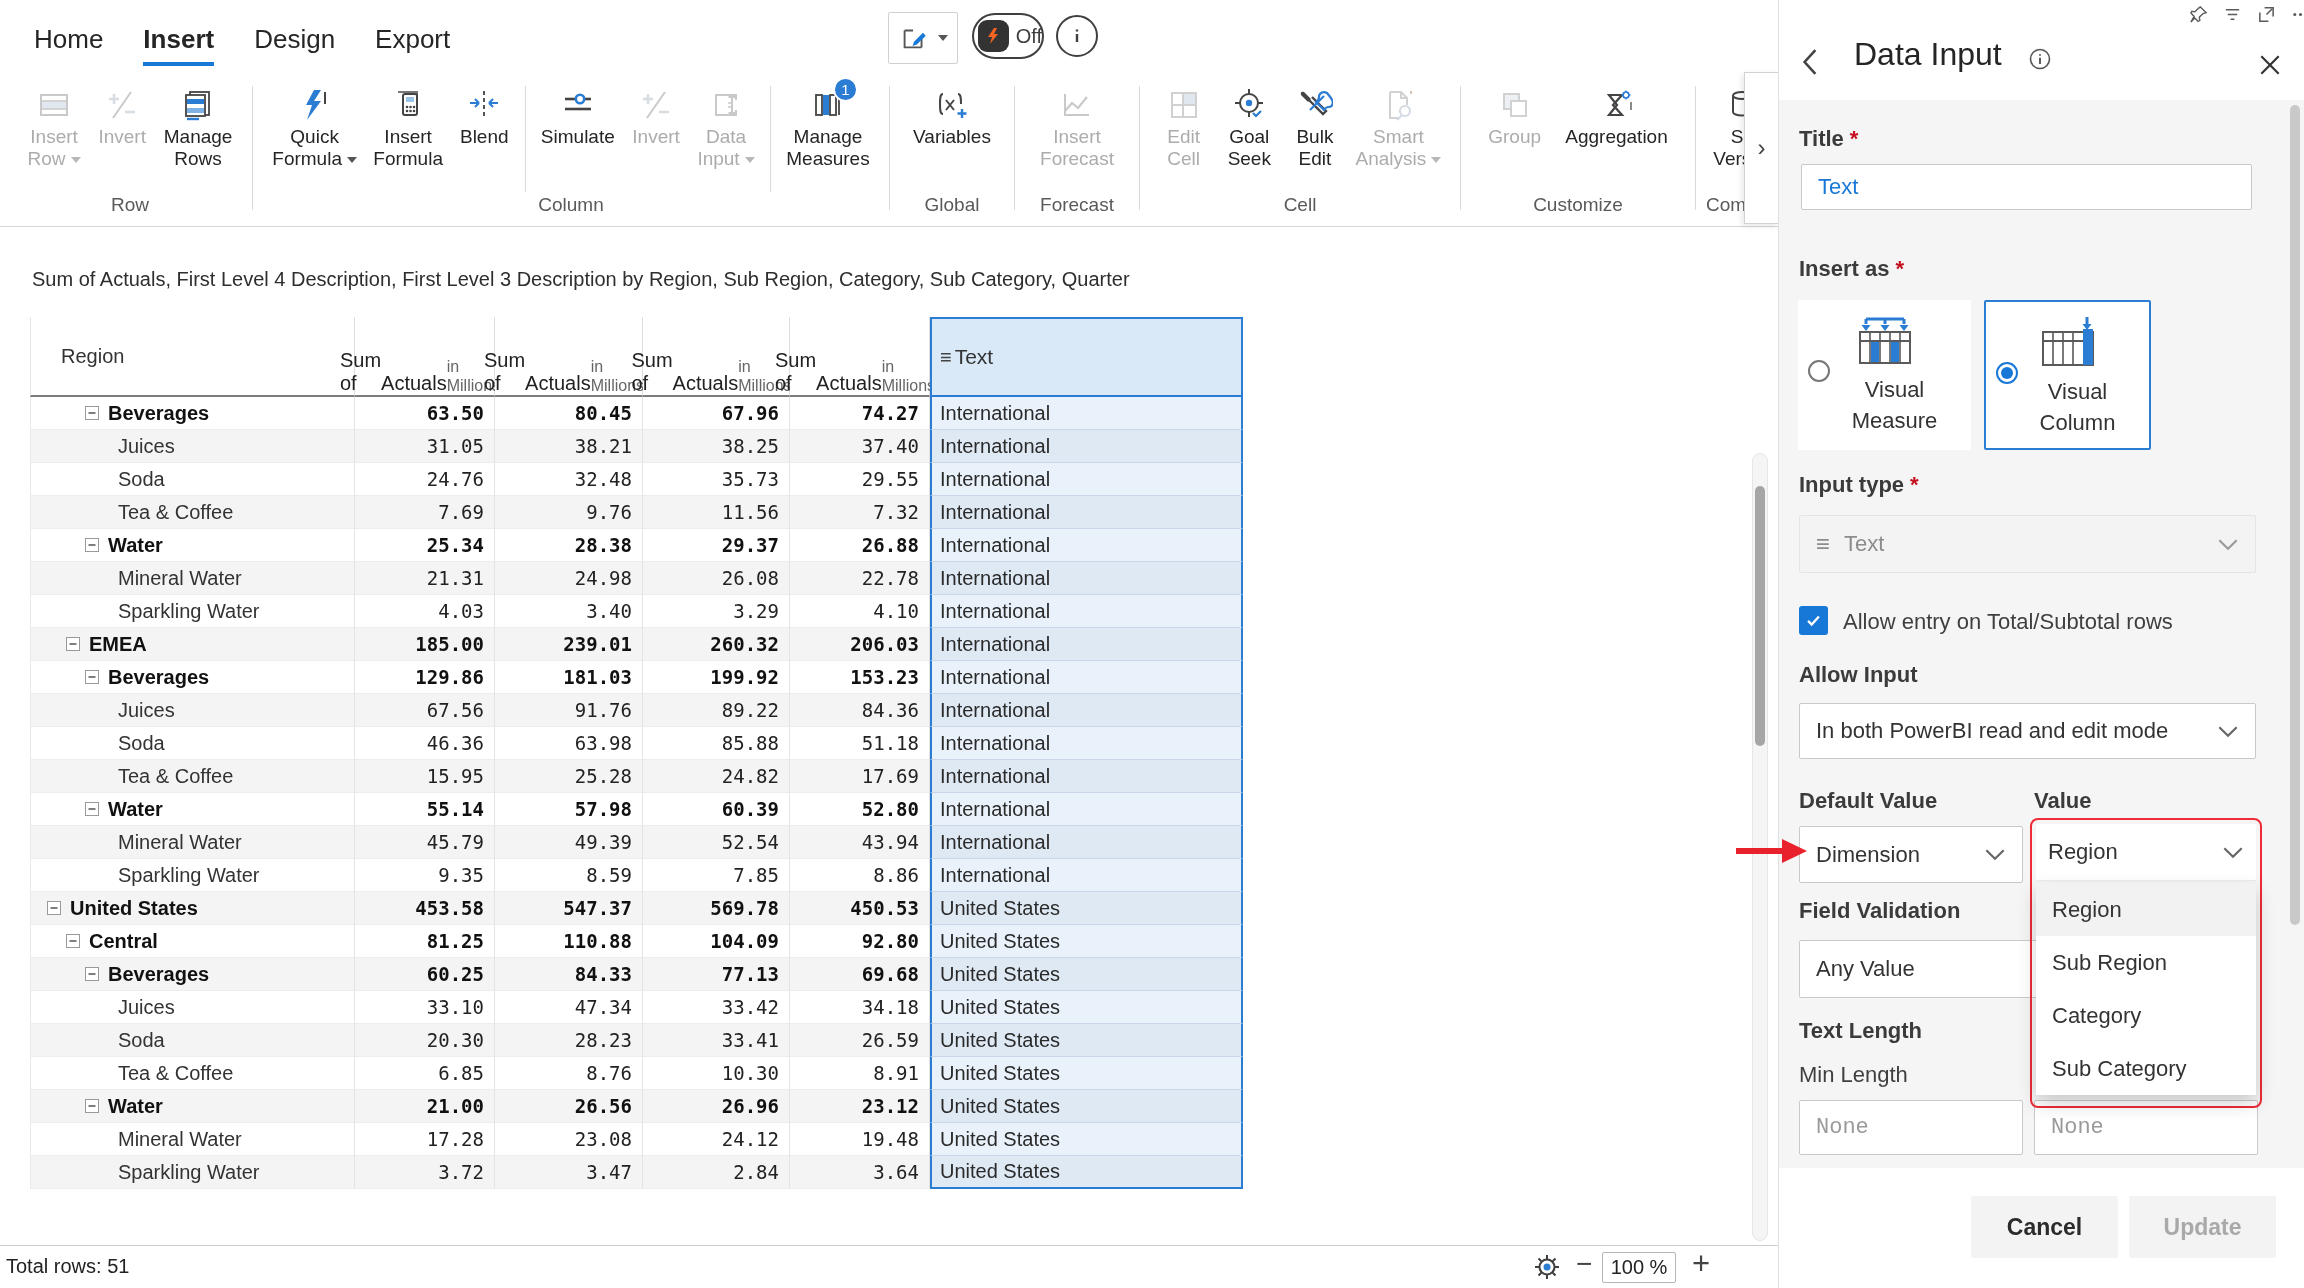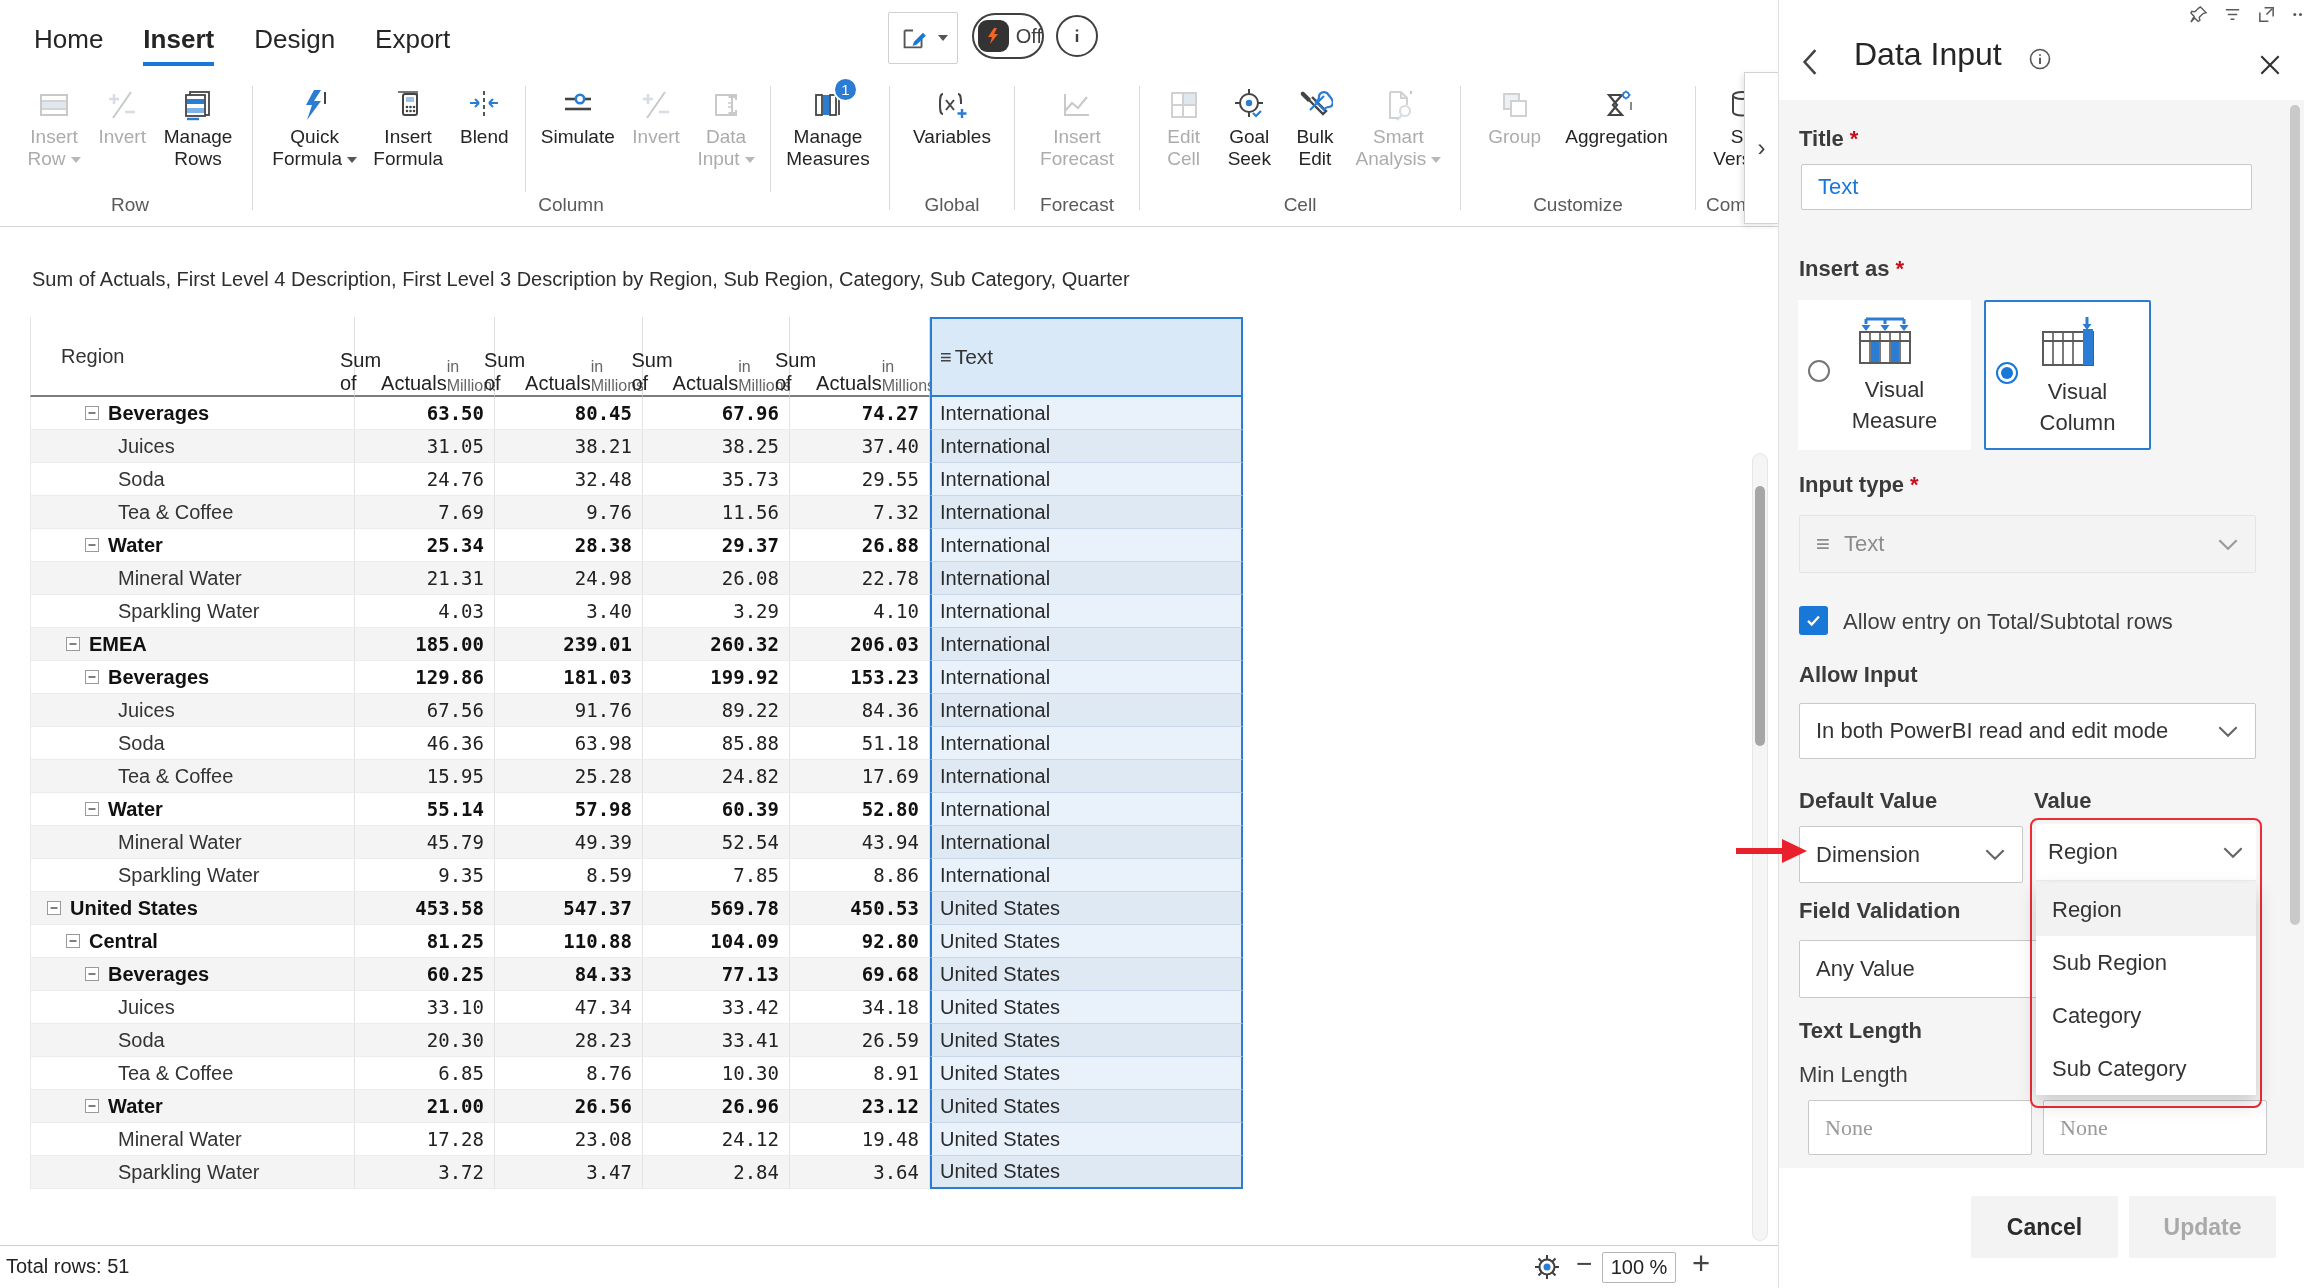--- a/index.html
+++ b/index.html
@@ -98,21 +98,21 @@
   .sel{position:absolute;background:#fff;border:1px solid #c9c9c9;border-radius:2px;display:flex;align-items:center;padding:0 16px;font-size:22px;color:#333;box-sizing:border-box;}
   .sel .schev{margin-left:auto;}
   .sel.dis{background:#f3f3f3;border-color:#e4e4e4;color:#8c8c8c;}
   .cbx{position:absolute;left:20px;top:506px;width:29px;height:29px;background:#1878d8;border-radius:3px;display:flex;align-items:center;justify-content:center;}
   .redwrap{position:absolute;left:251px;top:718px;width:232px;height:290px;border:2.5px solid #ee2b36;border-radius:8px;box-sizing:border-box;padding:4px;z-index:6;background:transparent;}
   .vselect{height:56px;background:#fff;display:flex;align-items:center;padding:0 12px;font-size:22px;color:#333;border-bottom:1px solid #ececec;}
   .vselect .schev{margin-left:auto;}
   .vlist{margin-top:2px;background:#fff;box-shadow:0 8px 18px rgba(0,0,0,.18);}
   .opt{height:53px;display:flex;align-items:center;padding-left:16px;font-size:22px;color:#333;background:#fff;}
   .opt.first{background:#f2f2f2;}
-  .ninput{position:absolute;width:224px;height:55px;border:1px solid #c9c9c9;border-radius:2px;background:#fff;font-size:22px;color:#555;padding:0 16px;box-sizing:border-box;font-family:Liberation Serif, serif;margin-left:9px;}
+  .ninput{position:absolute;width:224px;height:55px;border:1px solid #c9c9c9;border-radius:2px;background:#fff;font-size:22px;color:#555;padding:0 16px;box-sizing:border-box;font-family:Liberation Mono, monospace;}
   .ninput::placeholder{color:#9a9a9a;opacity:1;}
   .pbtn{position:absolute;top:1196px;width:147px;height:62px;background:#f3f3f3;display:flex;align-items:center;justify-content:center;font-size:23px;font-weight:600;border-radius:2px;}
   .pbtn.cancel{left:192px;color:#2b2b2b;}
   .pbtn.update{left:350px;color:#a9a9a9;}
   .pscroll{position:absolute;left:511px;top:105px;width:10px;height:820px;background:#c9c9c9;border-radius:5px;}
   .redarrow{position:absolute;left:1734px;top:838px;z-index:9;}
 </style>
 </head>
 <body>
 

